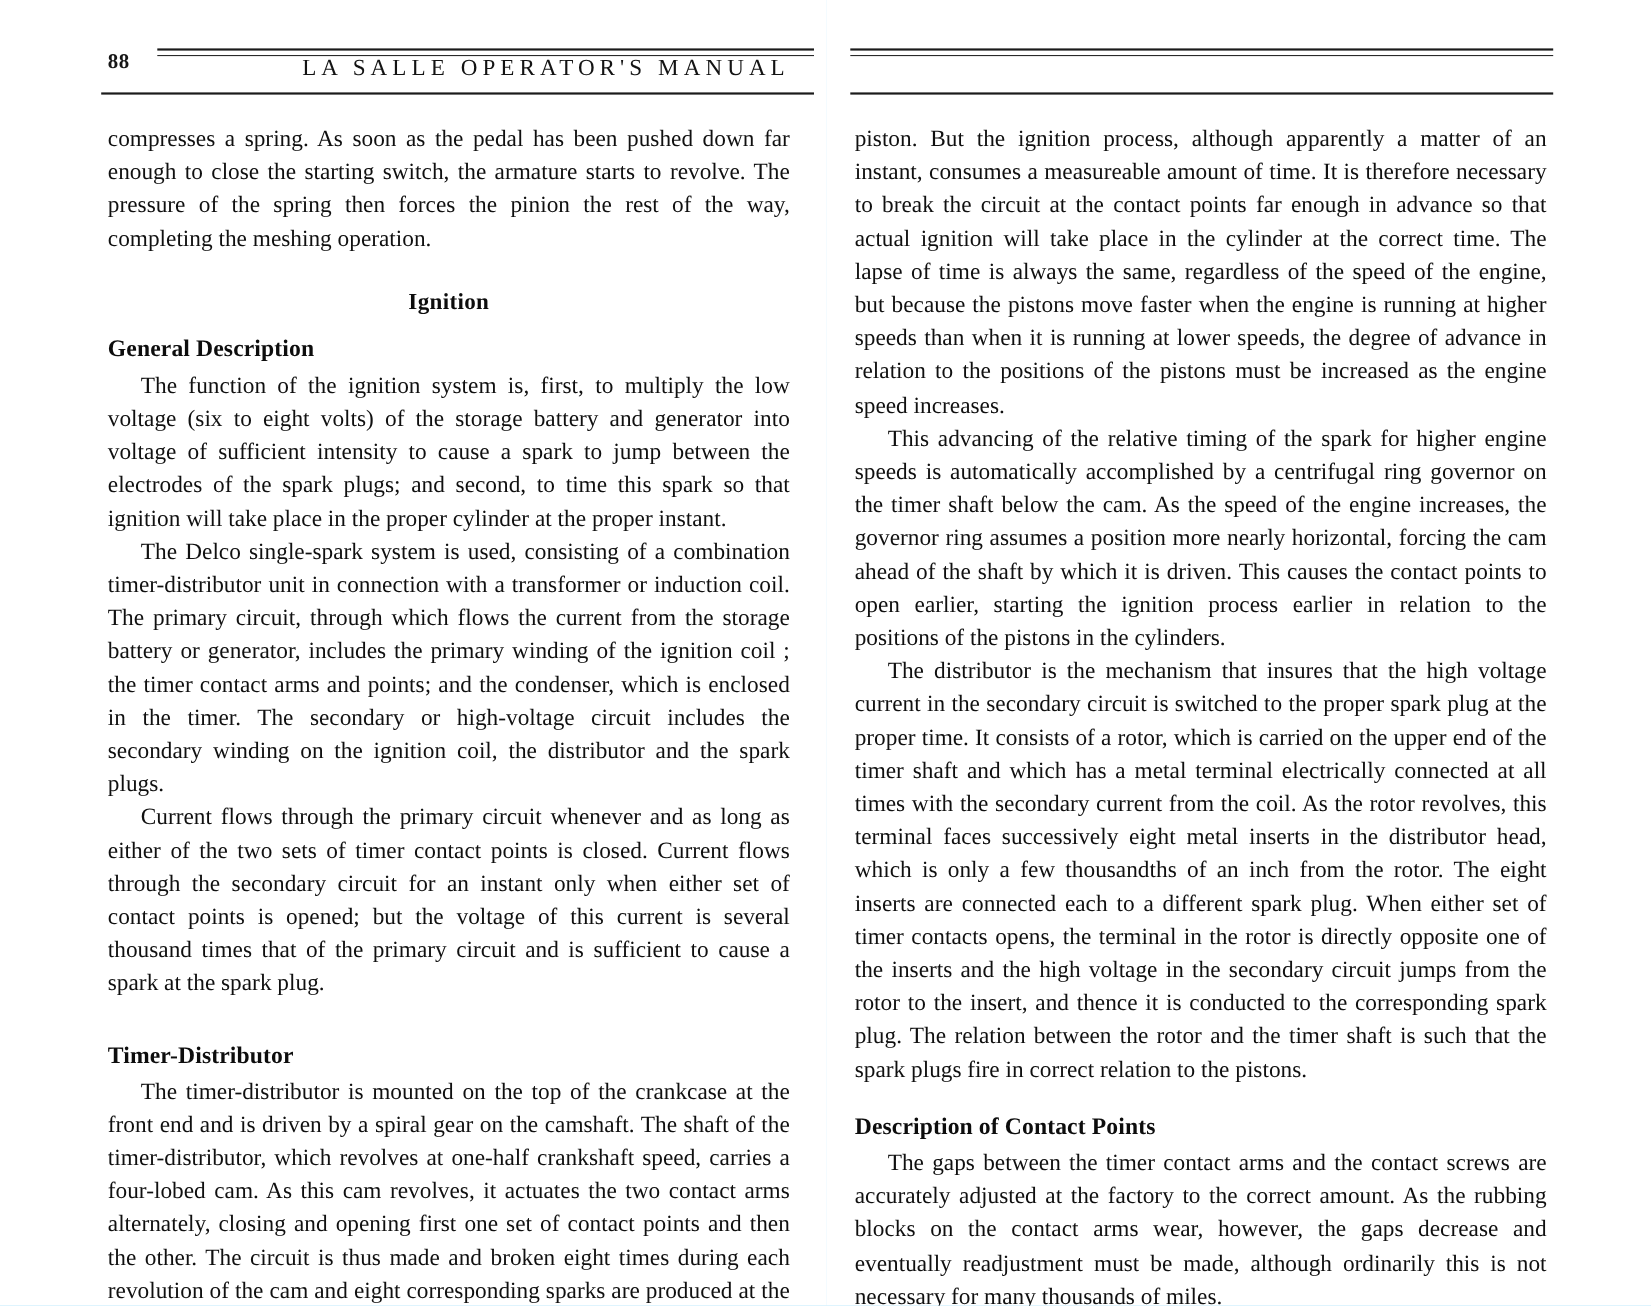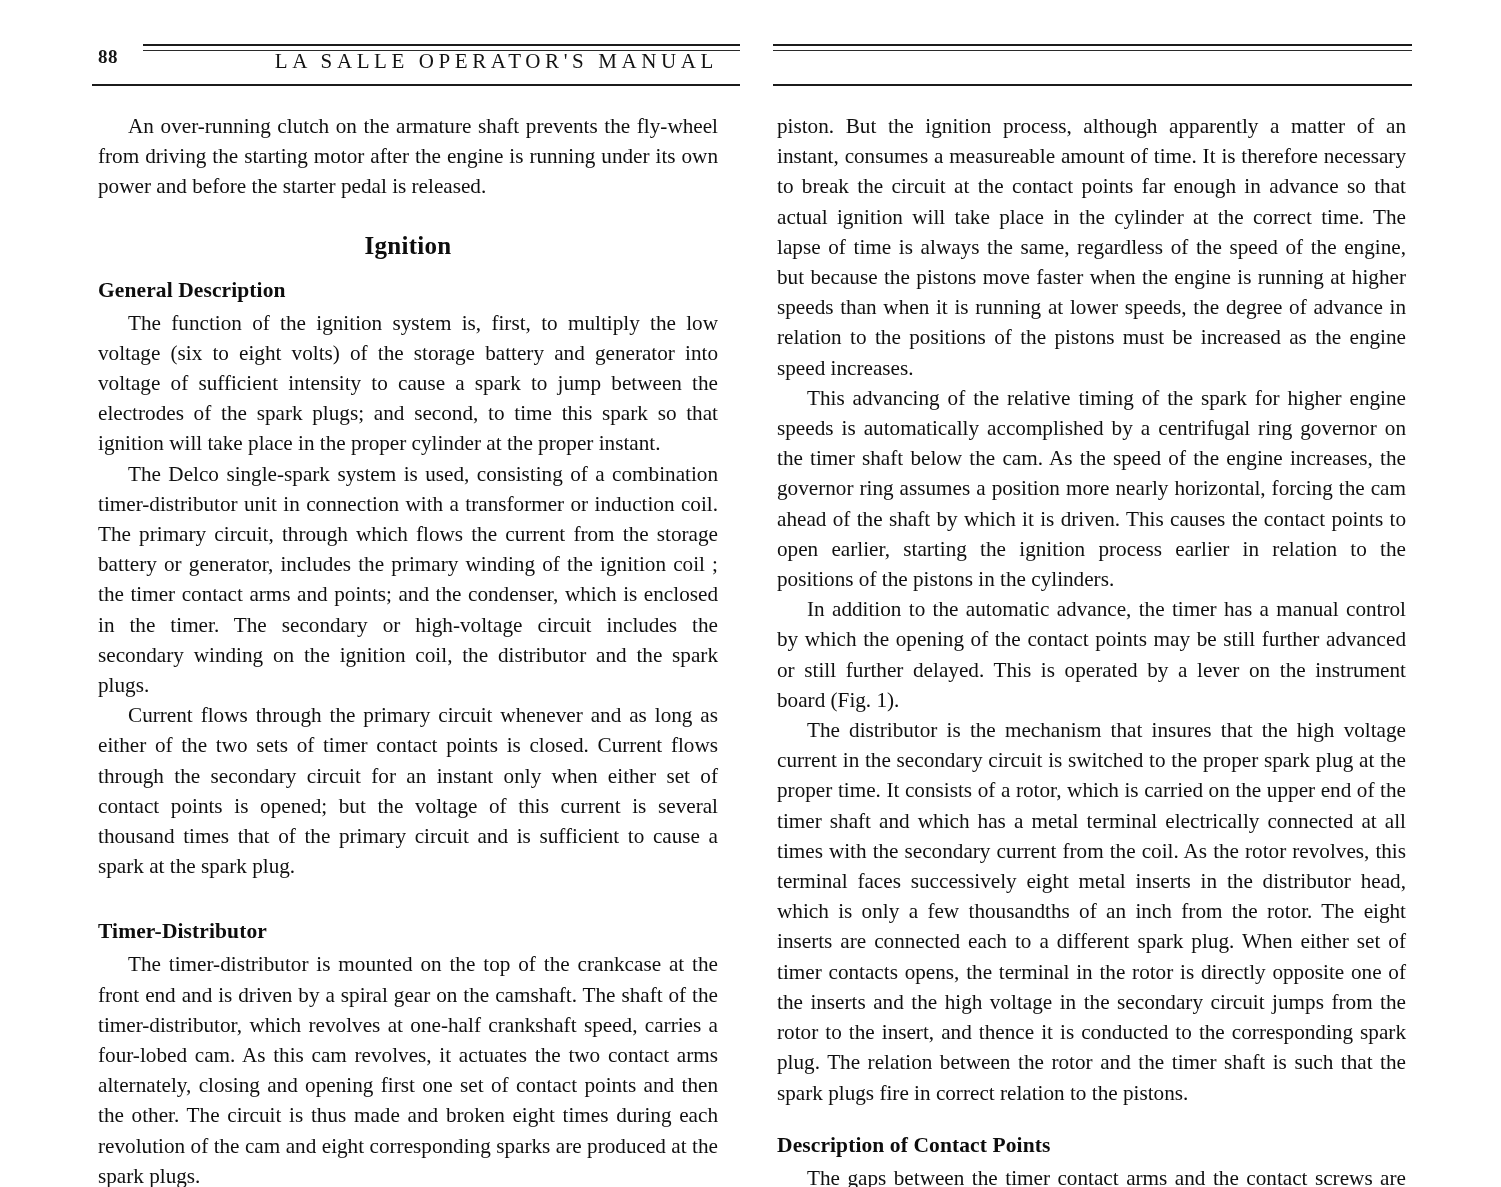--- a/index.html
+++ b/index.html
@@ -121,21 +121,21 @@
     line-height: 30.2px;
     text-indent: 30px;
     color: #101010;
     hyphens: none;
   }
   p.para.no-indent { text-indent: 0; }
 
   h2.chapter-title {
     margin: 30px 0 14px 0;
     text-align: center;
-    font-size: 25px;
+    font-size: 21px;
     font-weight: bold;
     letter-spacing: 0.3px;
     color: #0d0d0d;
   }
   h3.subhead {
     margin: 18px 0 5px 0;
     font-size: 21.5px;
     font-weight: bold;
     letter-spacing: 0.1px;
     color: #0d0d0d;
@@ -160,22 +160,22 @@
         <div class="rule thin rule-top-b"></div>
         <div class="header-inner">
           <span class="folio folio-left">88</span>
           <span class="running-title">LA SALLE OPERATOR'S MANUAL</span>
         </div>
         <div class="rule rule-bottom"></div>
       </div>
 
       <div class="body">
 
-
-        <p class="para">An over-running clutch on the armature shaft prevents the fly-wheel from driving the starting motor after the engine is running under its own power and before the starter pedal is released.</p>
+        <p class="para no-indent">compresses a spring.  As soon as the pedal has been pushed down far enough to close the starting switch, the armature starts to revolve. The pressure of the spring then forces the pinion the rest of the way, completing the meshing operation.</p>
+
 
         <h2 class="chapter-title">Ignition</h2>
 
         <h3 class="subhead">General Description</h3>
 
         <p class="para">The function of the ignition system is, first, to multiply the low voltage (six to eight volts) of the storage battery and generator into voltage of sufficient intensity to cause a spark to jump between the electrodes of the spark plugs; and second, to time this spark so that ignition will take place in the proper cylinder at the proper instant.</p>
 
         <p class="para">The Delco single-spark system is used, consisting of a combination timer-distributor unit in connection with a transformer or induction coil.  The primary circuit, through which flows the current from the storage battery or generator, includes the primary winding of the ignition coil ; the timer contact arms and points; and the condenser, which is enclosed in the timer.  The secondary or high-voltage circuit includes the secondary winding on the ignition coil, the distributor and the spark plugs.</p>
 
         <p class="para">Current flows through the primary circuit whenever and as long as either of the two sets of timer contact points is closed.  Current flows through the secondary circuit for an instant only when either set of contact points is opened; but the voltage of this current is several thousand times that of the primary circuit and is sufficient to cause a spark at the spark plug.</p>
@@ -194,21 +194,20 @@
         <div class="rule thin rule-top-b"></div>
         <div class="rule rule-bottom"></div>
       </div>
 
       <div class="body">
 
         <p class="para no-indent">piston.  But the ignition process, although apparently a matter of an instant, consumes a measureable amount of time.  It is therefore necessary to break the circuit at the contact points far enough in advance so that actual ignition will take place in the cylinder at the correct time.  The lapse of time is always the same, regardless of the speed of the engine, but because the pistons move faster when the engine is running at higher speeds than when it is running at lower speeds, the degree of advance in relation to the positions of the pistons must be increased as the engine speed increases.</p>
 
         <p class="para">This advancing of the relative timing of the spark for higher engine speeds is automatically accomplished by a centrifugal ring governor on the timer shaft below the cam.  As the speed of the engine increases, the governor ring assumes a position more nearly horizontal, forcing the cam ahead of the shaft by which it is driven.  This causes the contact points to open earlier, starting the ignition process earlier in relation to the positions of the pistons in the cylinders.</p>
 
-        <p class="para">In addition to the automatic advance, the timer has a manual control by which the opening of the contact points may be still further advanced or still further delayed.  This is operated by a lever on the instrument board (Fig. 1).</p>
 
         <p class="para">The distributor is the mechanism that insures that the high voltage current in the secondary circuit is switched to the proper spark plug at the proper time.  It consists of a rotor, which is carried on the upper end of the timer shaft and which has a metal terminal electrically connected at all times with the secondary current from the coil.  As the rotor revolves, this terminal faces successively eight metal inserts in the distributor head, which is only a few thousandths of an inch from the rotor.  The eight inserts are connected each to a different spark plug.  When either set of timer contacts opens, the terminal in the rotor is directly opposite one of the inserts and the high voltage in the secondary circuit jumps from the rotor to the insert, and thence it is conducted to the corresponding spark plug. The relation between the rotor and the timer shaft is such that the spark plugs fire in correct relation to the pistons.</p>
 
         <h3 class="subhead">Description of Contact Points</h3>
 
         <p class="para">The gaps between the timer contact arms and the contact screws are accurately adjusted at the factory to the correct amount.  As the rubbing blocks on the contact arms wear, however, the gaps decrease and eventually readjustment must be made, although ordinarily this is not necessary for many thousands of miles.</p>
 
       </div>
     </div>
 

